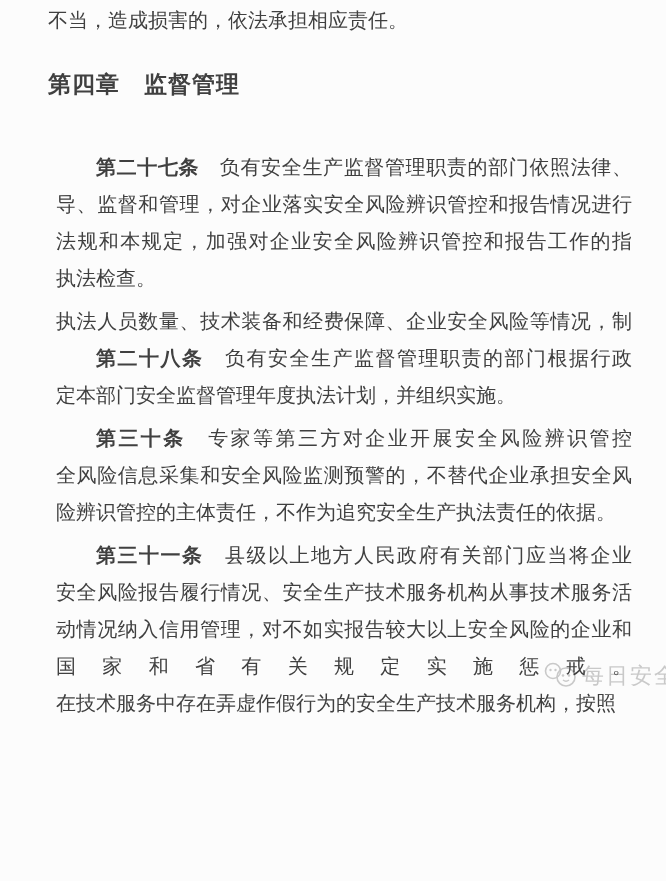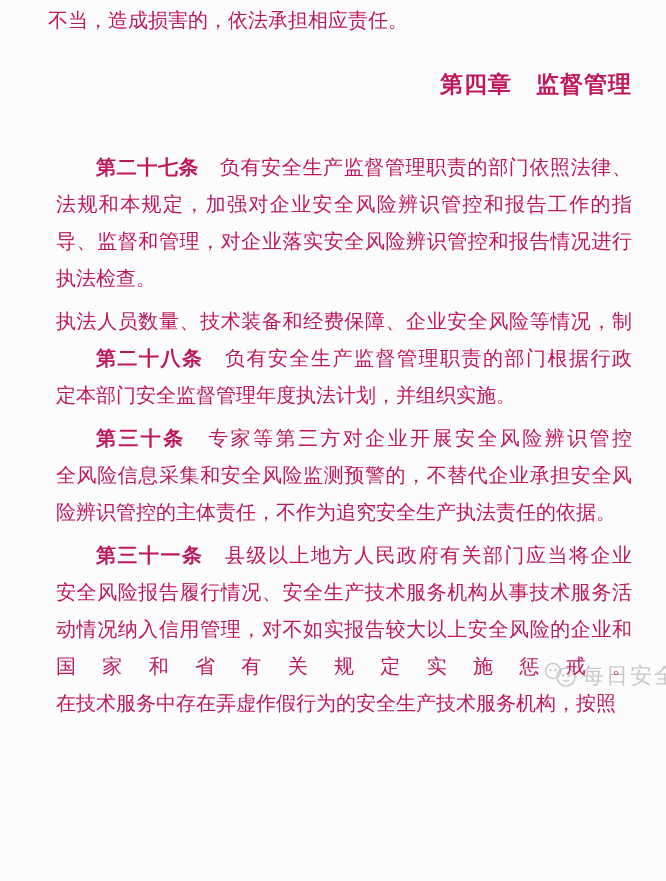--- a/index.html
+++ b/index.html
@@ -22,21 +22,21 @@
     line-height: 37px;
     color: #333333;
     z-index: 1;
   }
 
   .cont-line {
     text-align: left;
   }
 
   .heading {
-    text-align: right;
+    text-align: left;
     font-family: "Liberation Sans", "DejaVu Sans", sans-serif;
     font-weight: 700;
     font-size: 23px;
     letter-spacing: 1px;
     margin: 27px 0 46px 0;
   }
 
   .article { margin: 0 0 6px 8px; }
 
   .article .line {
@@ -78,30 +78,30 @@
     <circle cx="25" cy="16" r="9" stroke="currentColor" stroke-width="1.6"></circle>
     <circle cx="9.5" cy="9" r="1.2" fill="currentColor"></circle>
     <circle cx="14.5" cy="9" r="1.2" fill="currentColor"></circle>
     <circle cx="22" cy="14.5" r="1.3" fill="currentColor"></circle>
     <circle cx="28" cy="14.5" r="1.3" fill="currentColor"></circle>
     <path d="M22 19 q3 2.5 6 0" stroke="currentColor" stroke-width="1.4" fill="none"></path>
   </svg>
   <span>每日安全生</span>
 </div>
 
-<div class="doc" style="color: #be185d;">
+<div class="doc" style="color: #404040;">
   <div class="cont-line">不当，造成损害的，依法承担相应责任。</div>
 
   <div class="heading">第四章　监督管理</div>
 
   <div>
       <div class="article">
         <div class="line first"><span class="art-num">第二十七条</span><span>　负有安全生产监督管理职责的部门依照法律、</span></div>
+        <div class="line">导、监督和管理，对企业落实安全风险辨识管控和报告情况进行</div>
         <div class="line">法规和本规定，加强对企业安全风险辨识管控和报告工作的指</div>
-        <div class="line">导、监督和管理，对企业落实安全风险辨识管控和报告情况进行</div>
         <div class="line">执法检查。</div>
       </div>
       <div class="article">
         <div class="line">执法人员数量、技术装备和经费保障、企业安全风险等情况，制</div>
         <div class="line first"><span class="art-num">第二十八条</span><span>　负有安全生产监督管理职责的部门根据行政</span></div>
         <div class="line">定本部门安全监督管理年度执法计划，并组织实施。</div>
       </div>
       <div class="article">
         <div class="line first"><span class="art-num">第三十条</span><span>　专家等第三方对企业开展安全风险辨识管控</span></div>
         <div class="line">全风险信息采集和安全风险监测预警的，不替代企业承担安全风</div>

